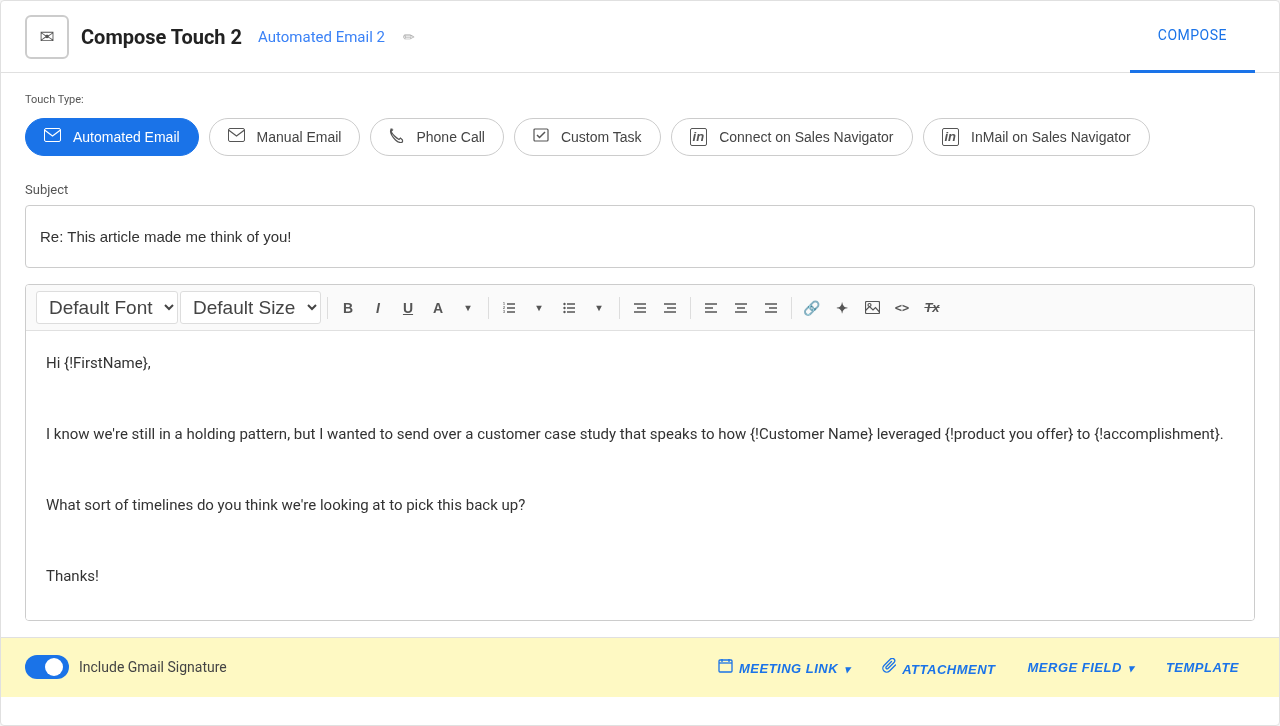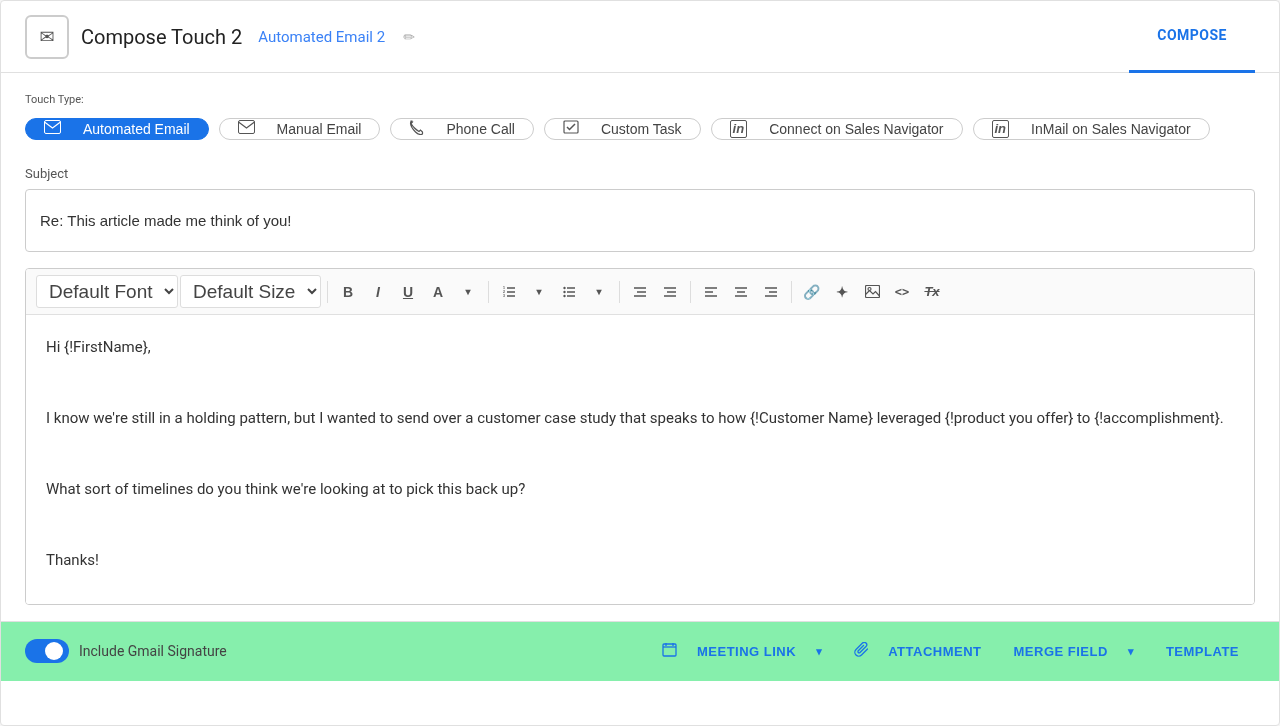--- a/index.html
+++ b/index.html
@@ -39,21 +39,21 @@
       border: 2px solid #ccc;
       border-radius: 6px;
       display: flex;
       align-items: center;
       justify-content: center;
       color: #555;
       font-size: 18px;
     }
     .header-title {
       font-size: 20px;
-      font-weight: 400;
+      font-weight: 700;
       color: #222;
     }
     .header-subtitle {
       font-size: 15px;
       color: #3b82f6;
       margin-left: 4px;
     }
     .edit-icon {
       color: #aaa;
       font-size: 14px;
@@ -65,21 +65,21 @@
       align-items: center;
       height: 100%;
       gap: 0;
     }
     .nav-tab {
       padding: 0 28px;
       height: 72px;
       display: flex;
       align-items: center;
       font-size: 14px;
-      font-weight: 700;
+      font-weight: 400;
       letter-spacing: 0.5px;
       cursor: pointer;
       color: #888;
       border-bottom: 3px solid transparent;
       text-transform: uppercase;
     }
     .nav-tab.active {
       color: #1a73e8;
       border-bottom: 3px solid #1a73e8;
     }
@@ -93,22 +93,22 @@
       margin-bottom: 12px;
     }
     .touch-type-buttons {
       display: flex;
       gap: 10px;
       flex-wrap: wrap;
     }
     .touch-btn {
       display: flex;
       align-items: center;
-      gap: 22px;
-      padding: 0 18px;
+      gap: 12px;
+      padding: 8px 18px;
       border-radius: 24px;
       border: 1.5px solid #ccc;
       background: #fff;
       font-size: 14px;
       color: #444;
       cursor: pointer;
       font-weight: 500;
     }
     .touch-btn.active {
       background: #1a73e8;
@@ -197,21 +197,21 @@
     .editor-body p {
       margin-bottom: 10px;
     }
     
     .editor-footer {
       display: flex;
       align-items: center;
       justify-content: space-between;
       padding: 12px 24px;
       border-top: 1px solid #e0e0e0;
-      background: #86efac;
+      background: #fef9c3;
     }
     .signature-toggle {
       display: flex;
       align-items: center;
       gap: 10px;
       font-size: 14px;
       color: #444;
     }
     .toggle-switch {
       position: relative;
@@ -242,31 +242,32 @@
       border-radius: 50%;
       transition: .3s;
     }
     .footer-actions {
       display: flex;
       align-items: center;
       gap: 0;
     }
     .footer-btn {
       display: flex;
-      align-items: center;
-      gap: 20px;
+      align-items: flex-end;
+      gap: 6px;
       padding: 8px 16px;
       border: none;
       background: transparent;
       font-size: 13px;
       font-weight: 700;
       letter-spacing: 0.5px;
       color: #1a73e8;
       cursor: pointer;
       text-transform: uppercase;
+      font-style: italic;
     }
     .footer-btn .chevron {
       font-size: 11px;
     }
   </style>
 </head>
 <body>
 
 <div class="main-container">
 

